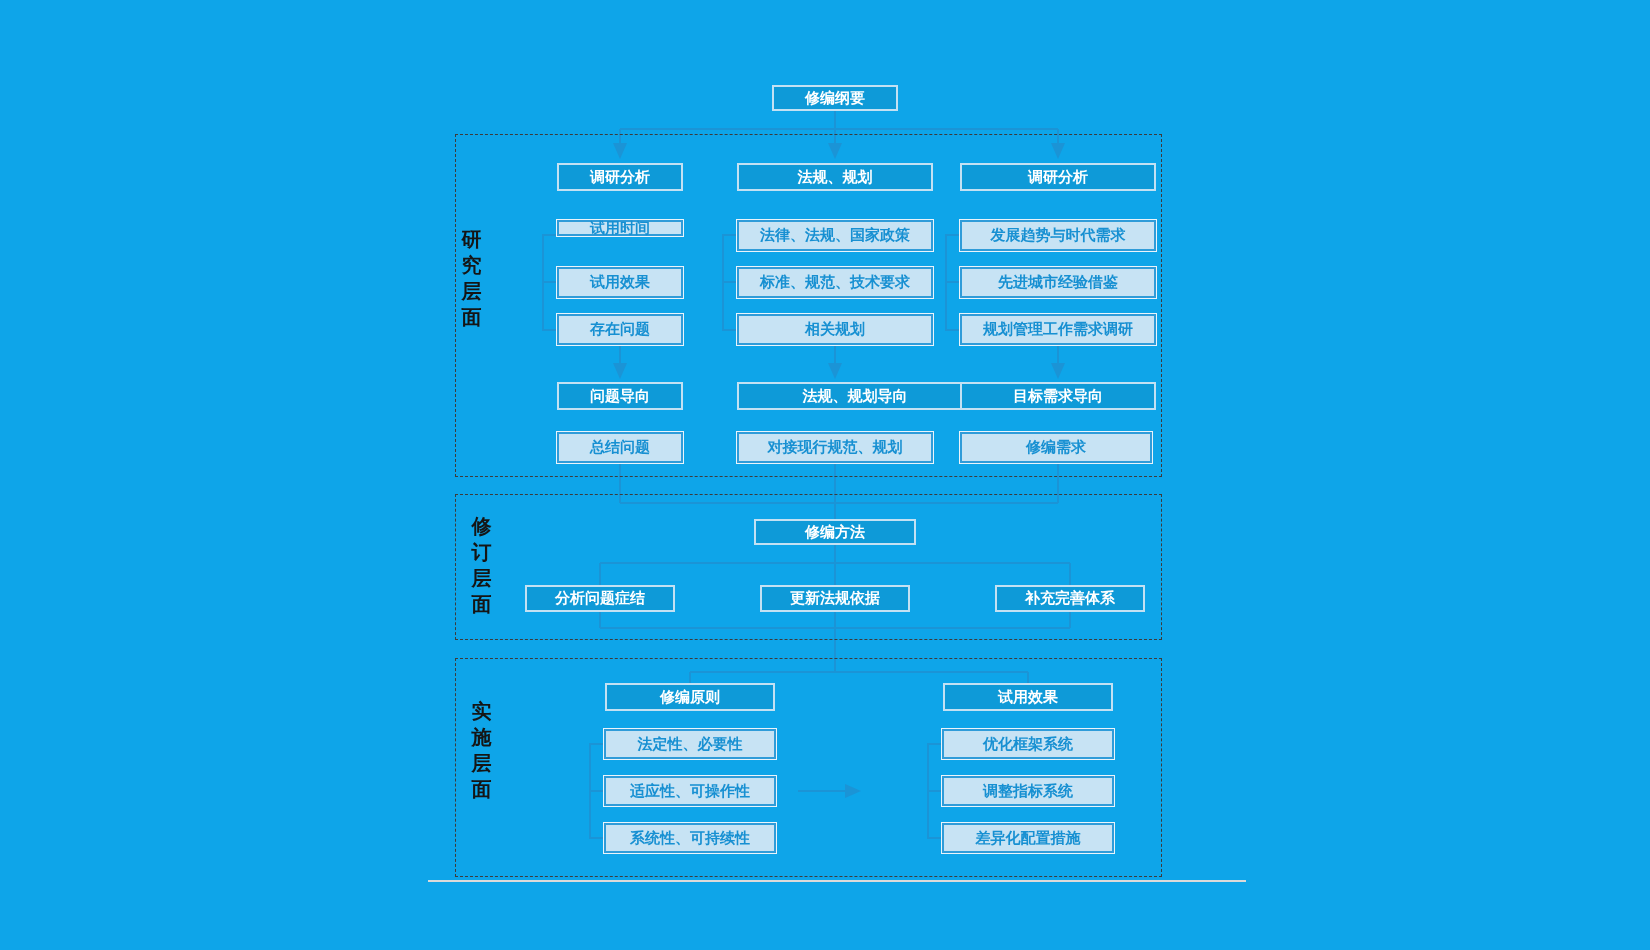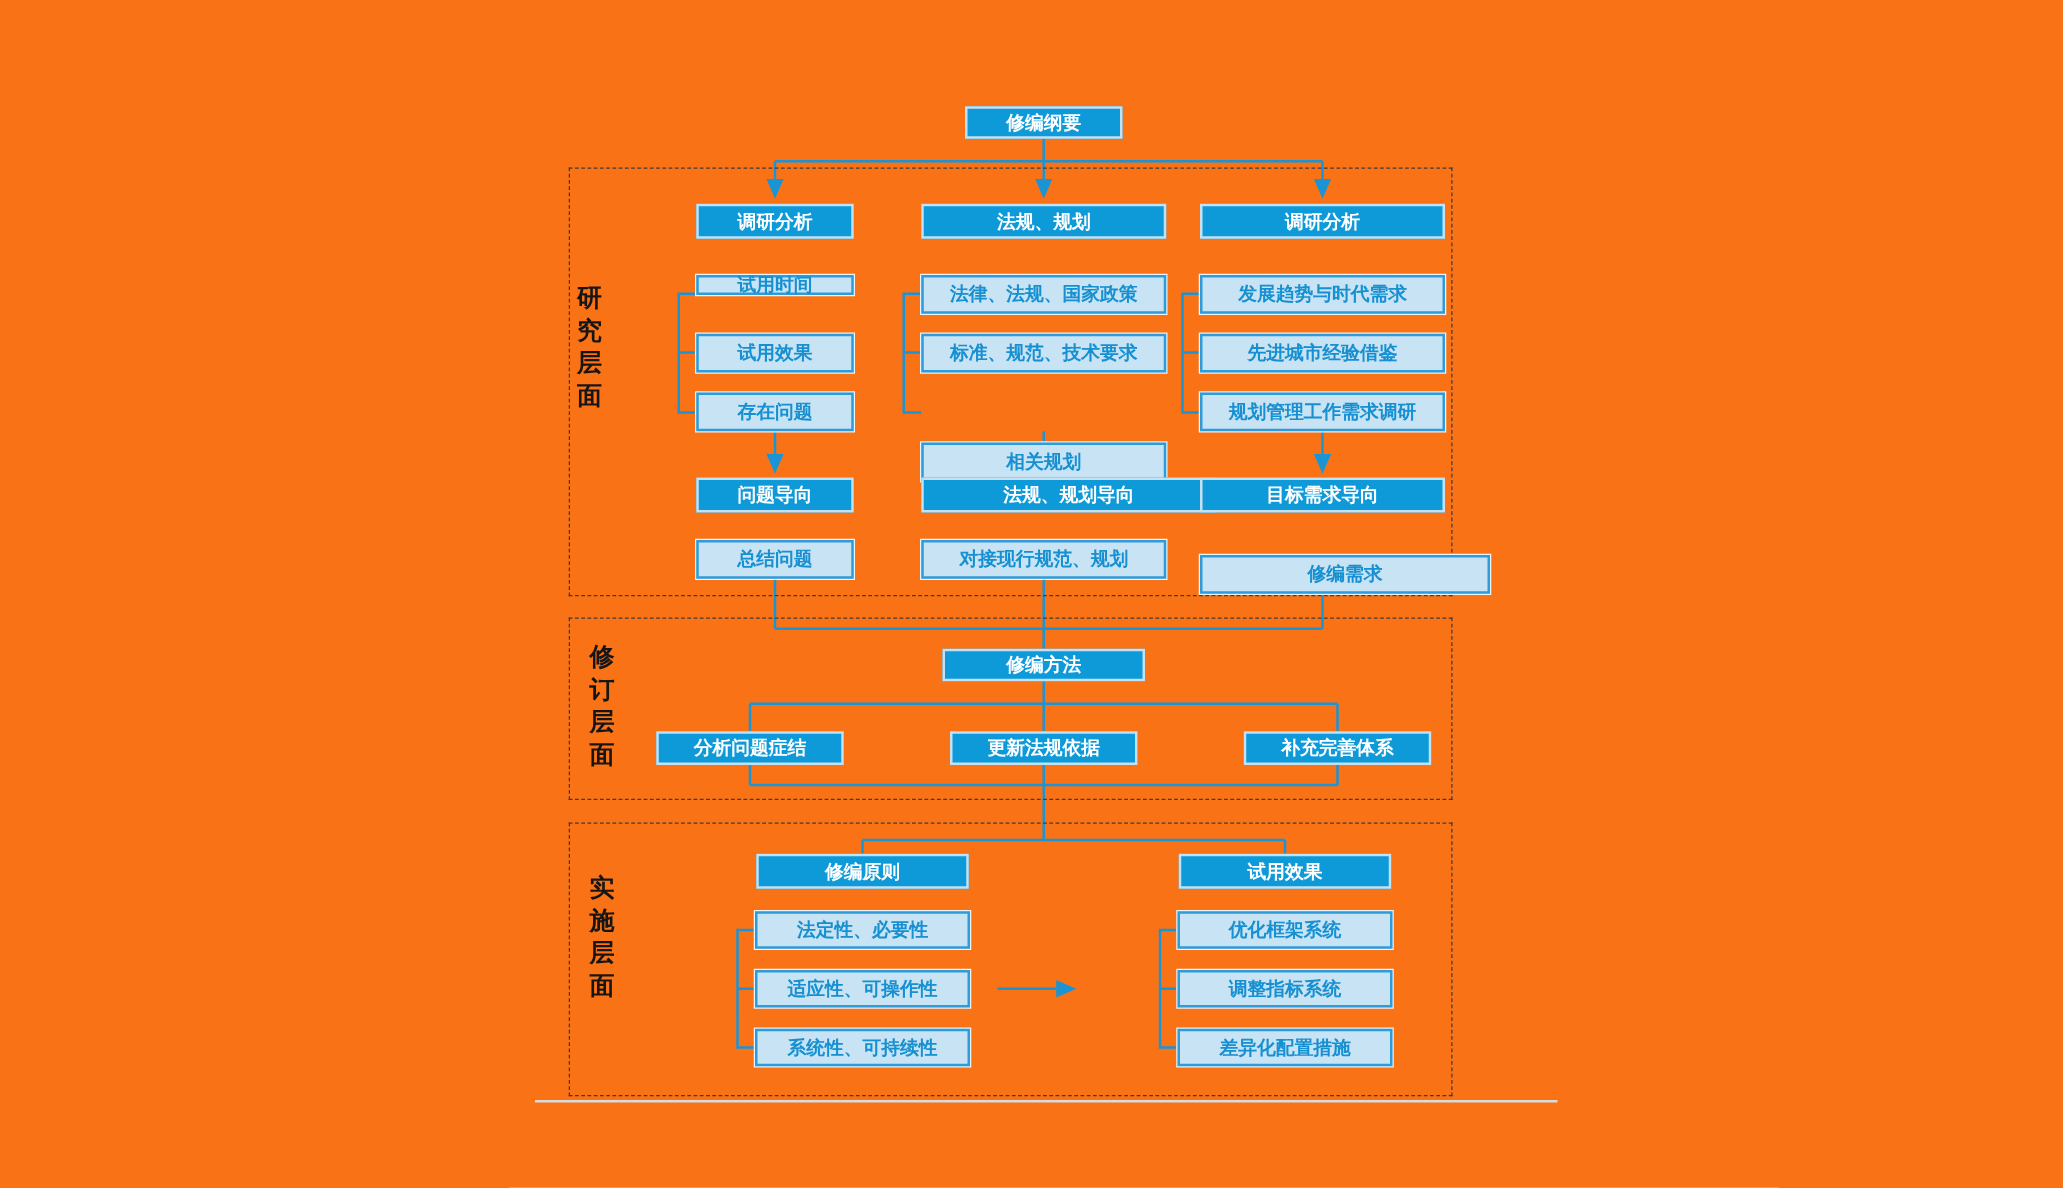--- a/index.html
+++ b/index.html
@@ -1,16 +1,16 @@
 <!DOCTYPE html>
 <html><head>
 <meta charset="utf-8">
 <style>
   html,body{margin:0;padding:0;}
-  .stage{position:relative;width:1650px;height:950px;background:#f97316;overflow:hidden;
+  .stage{position:relative;width:1650px;height:950px;background:#0ea5e9;overflow:hidden;
          font-family:"Liberation Sans",sans-serif;}
   .sec{position:absolute;border:1px dashed #3c3c3c;box-sizing:border-box;}
   .seclabel{position:absolute;width:24px;font-weight:bold;font-size:20px;color:#151515;
             line-height:1.3;word-break:break-all;text-align:center;letter-spacing:1px;}
   .node{position:absolute;display:flex;align-items:center;justify-content:center;
         font-weight:bold;font-size:15px;box-sizing:border-box;white-space:nowrap;}
   .dark{background:#0e9ad8;color:#ffffff;border:2px solid #c3e1f3;}
   .light{background:#c7e3f4;color:#1790d2;border:2px solid #2f9cd9;box-shadow:0 0 0 1px #eaf4fb;}
   .wires{position:absolute;left:0;top:0;width:1650px;height:950px;pointer-events:none;}
   .pageedge{position:absolute;left:428px;top:880px;width:818px;height:0;border-top:2px solid #dadada;}
@@ -68,33 +68,33 @@
   <div class="node dark" style="left:557px;top:163px;width:126px;height:28px;">调研分析</div>
   <div class="node dark" style="left:737px;top:163px;width:196px;height:28px;">法规、规划</div>
   <div class="node dark" style="left:960px;top:163px;width:196px;height:28px;text-align:right;">调研分析</div>
 
   <div class="node light" style="left:557px;top:220px;width:126px;height:16px;">试用时间</div>
   <div class="node light" style="left:557px;top:267px;width:126px;height:31px;">试用效果</div>
   <div class="node light" style="left:557px;top:314px;width:126px;height:31px;">存在问题</div>
 
   <div class="node light" style="left:737px;top:220px;width:196px;height:31px;">法律、法规、国家政策</div>
   <div class="node light" style="left:737px;top:267px;width:196px;height:31px;">标准、规范、技术要求</div>
-  <div class="node light" style="left:737px;top:314px;width:196px;height:31px;margin-top:40px;">相关规划</div>
+  <div class="node light" style="left:737px;top:314px;width:196px;height:31px;">相关规划</div>
 
   <div class="node light" style="left:960px;top:220px;width:196px;height:31px;">发展趋势与时代需求</div>
   <div class="node light" style="left:960px;top:267px;width:196px;height:31px;">先进城市经验借鉴</div>
   <div class="node light" style="left:960px;top:314px;width:196px;height:31px;">规划管理工作需求调研</div>
 
   <div class="node dark" style="left:557px;top:382px;width:126px;height:28px;">问题导向</div>
   <div class="node dark" style="left:737px;top:382px;width:236px;height:28px;">法规、规划导向</div>
   <div class="node dark" style="left:960px;top:382px;width:196px;height:28px;">目标需求导向</div>
 
   <div class="node light" style="left:557px;top:432px;width:126px;height:31px;">总结问题</div>
   <div class="node light" style="left:737px;top:432px;width:196px;height:31px;">对接现行规范、规划</div>
-  <div class="node light" style="left:960px;top:432px;width:232px;height:31px;margin-top:12px;">修编需求</div>
+  <div class="node light" style="left:960px;top:432px;width:192px;height:31px;">修编需求</div>
 
   <div class="node dark" style="left:754px;top:519px;width:162px;height:26px;">修编方法</div>
   <div class="node dark" style="left:525px;top:585px;width:150px;height:27px;">分析问题症结</div>
   <div class="node dark" style="left:760px;top:585px;width:150px;height:27px;">更新法规依据</div>
   <div class="node dark" style="left:995px;top:585px;width:150px;height:27px;">补充完善体系</div>
 
   <div class="node dark" style="left:605px;top:683px;width:170px;height:28px;">修编原则</div>
   <div class="node dark" style="left:943px;top:683px;width:170px;height:28px;">试用效果</div>
 
   <div class="node light" style="left:604px;top:729px;width:172px;height:30px;">法定性、必要性</div>

